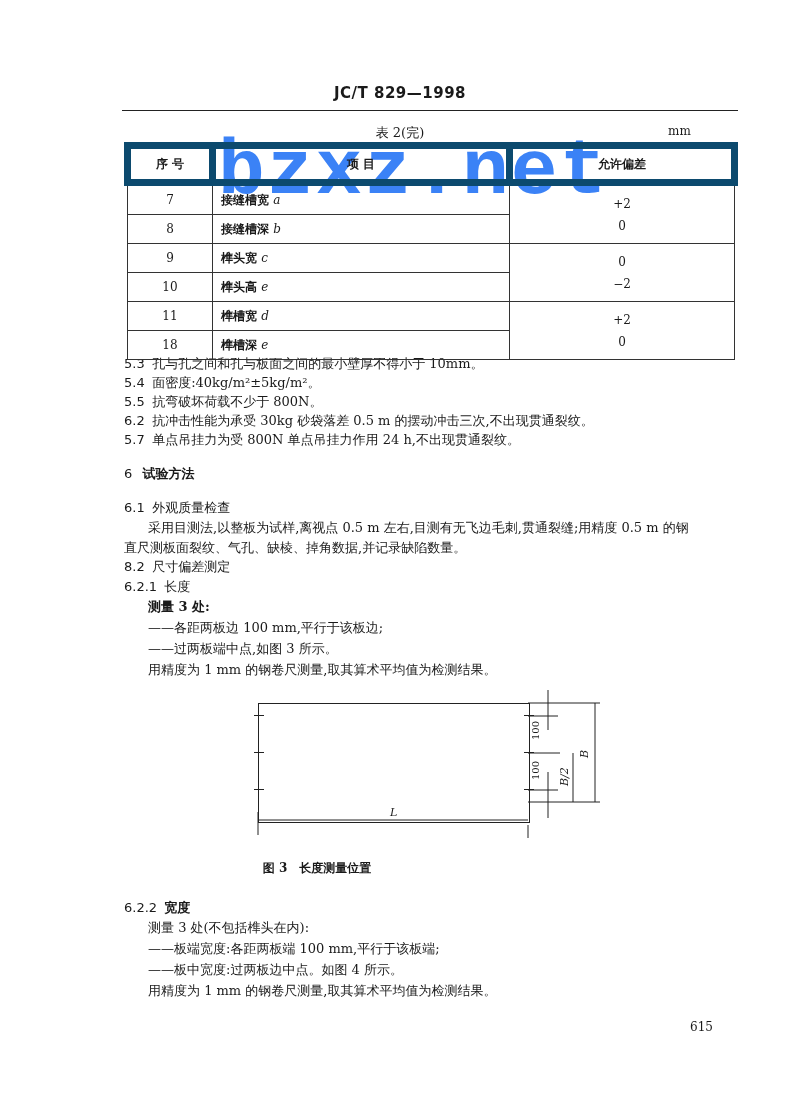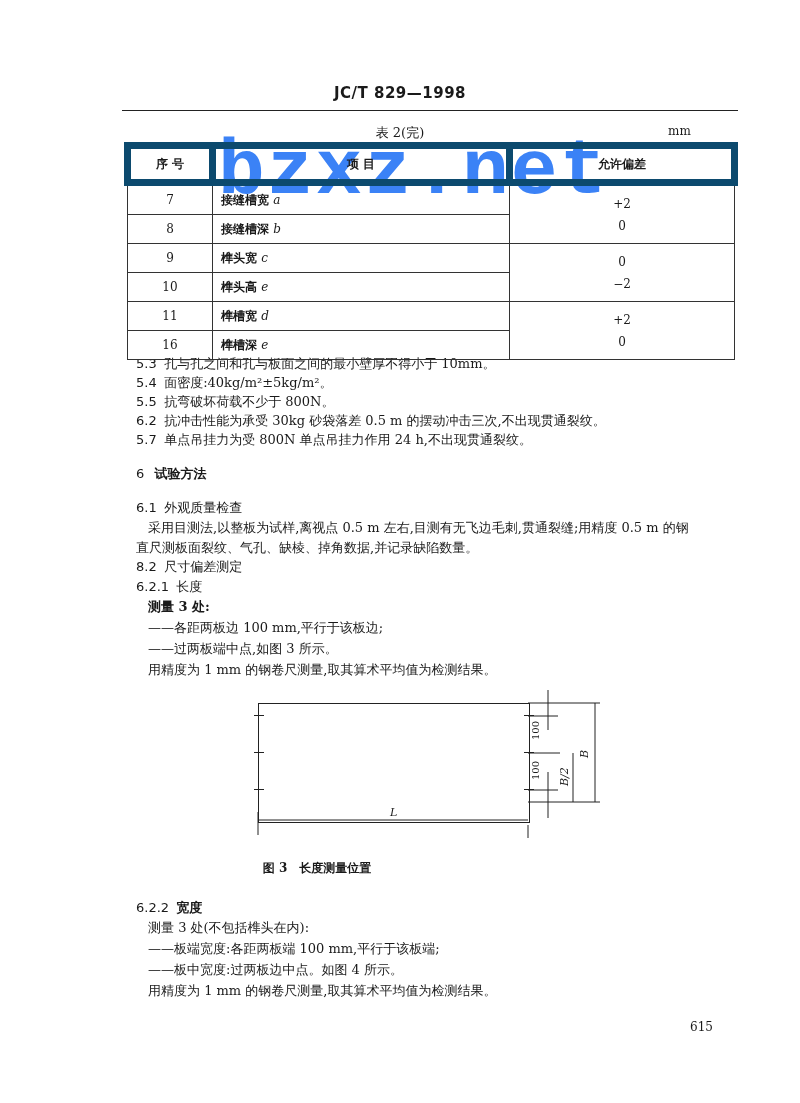--- a/index.html
+++ b/index.html
@@ -16,21 +16,21 @@
   table.spec { position:absolute; left:124px; top:142px; width:614px; border-collapse:collapse;
                font-size:12px; z-index:1; }
   table.spec td { border:1px solid #333; height:28px; padding:0; }
   table.spec td.no { width:84px; text-align:center; }
   table.spec td.item { width:288px; padding-left:8px; font-weight:bold; }
   table.spec td.item i { font-weight:normal; }
   table.spec td.tol { text-align:center; line-height:22px; }
   table.spec th { border:7px solid #0c4a6e; height:28px; font-weight:bold; font-size:12px; }
   .para { font-size:13px; line-height:19px; }
   .num { font-family:"DejaVu Sans","Liberation Sans",sans-serif; display:inline-block; }
-  .line { left:136px; }
+  .line { left:124px; }
   .indent { left:148px; }
   .fig { left:258px; top:703px; width:270px; height:118px; border:1.5px solid #222; }
   .tick { position:absolute; width:10px; height:0; border-top:1.5px solid #222; }
   .caption { left:0; width:634px; top:860px; text-align:center; font-size:12px; font-weight:bold; }
   .pgno { left:690px; top:1020px; font-size:12px; }
 </style>
 </head>
 <body>
 
 <div class="abs hdr-title">JC/T 829—1998</div>
@@ -73,21 +73,21 @@
   </tr>
   <tr>
     <td class="no">11</td>
     <td class="item"><span>榫槽宽</span> <i>d</i></td>
     <td class="tol" rowspan="2">
           <div>+2</div>
           <div>0</div>
         </td>
   </tr>
   <tr>
-    <td class="no">16</td>
+    <td class="no">18</td>
     <td class="item"><span>榫槽深</span> <i>e</i></td>
   </tr>
 </tbody>
   </table>
 
 <div class="abs para line" style="top:354px"><span class="num" style="width:24px">5.3</span> <span>孔与孔之间和孔与板面之间的最小壁厚不得小于 10mm。</span></div>
 <div class="abs para line" style="top:373px"><span class="num" style="width:24px">5.4</span> <span>面密度:40kg/m²±5kg/m²。</span></div>
 <div class="abs para line" style="top:392px"><span class="num" style="width:24px">5.5</span> <span>抗弯破坏荷载不少于 800N。</span></div>
 <div class="abs para line" style="top:411px"><span class="num" style="width:24px">6.2</span> <span>抗冲击性能为承受 30kg 砂袋落差 0.5 m 的摆动冲击三次,不出现贯通裂纹。</span></div>
 <div class="abs para line" style="top:430px"><span class="num" style="width:24px">5.7</span> <span>单点吊挂力为受 800N 单点吊挂力作用 24 h,不出现贯通裂纹。</span></div>

